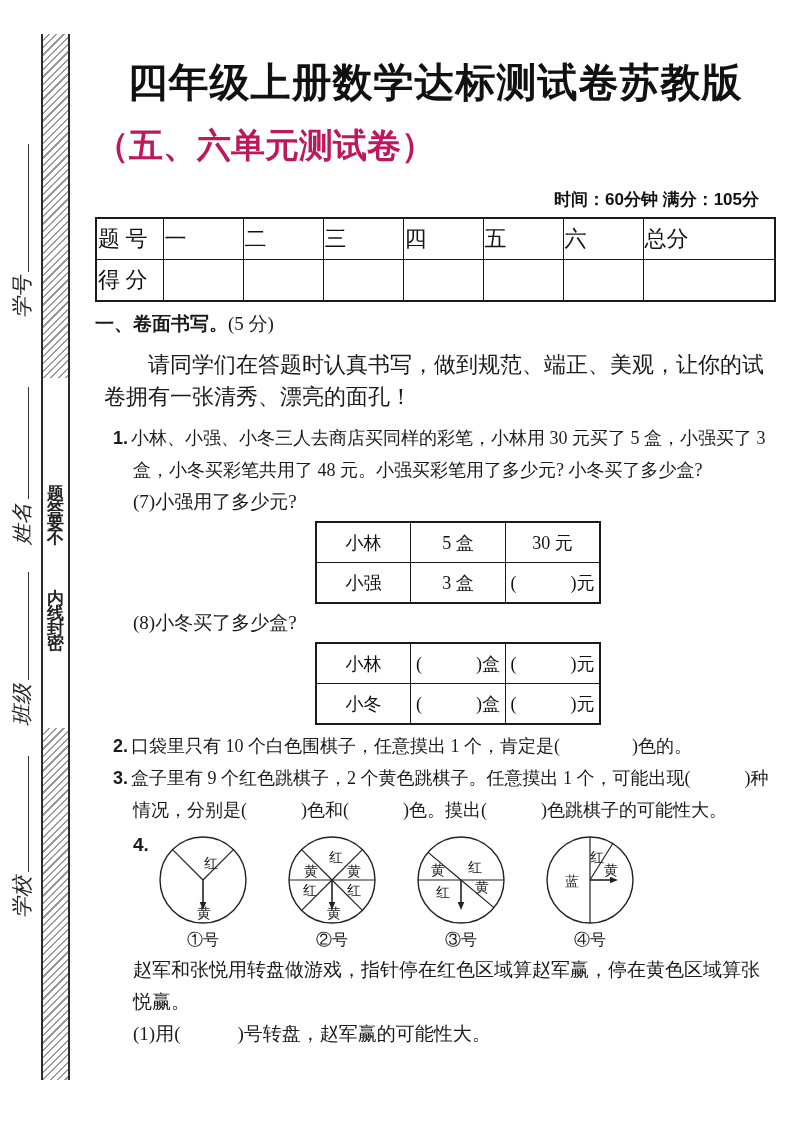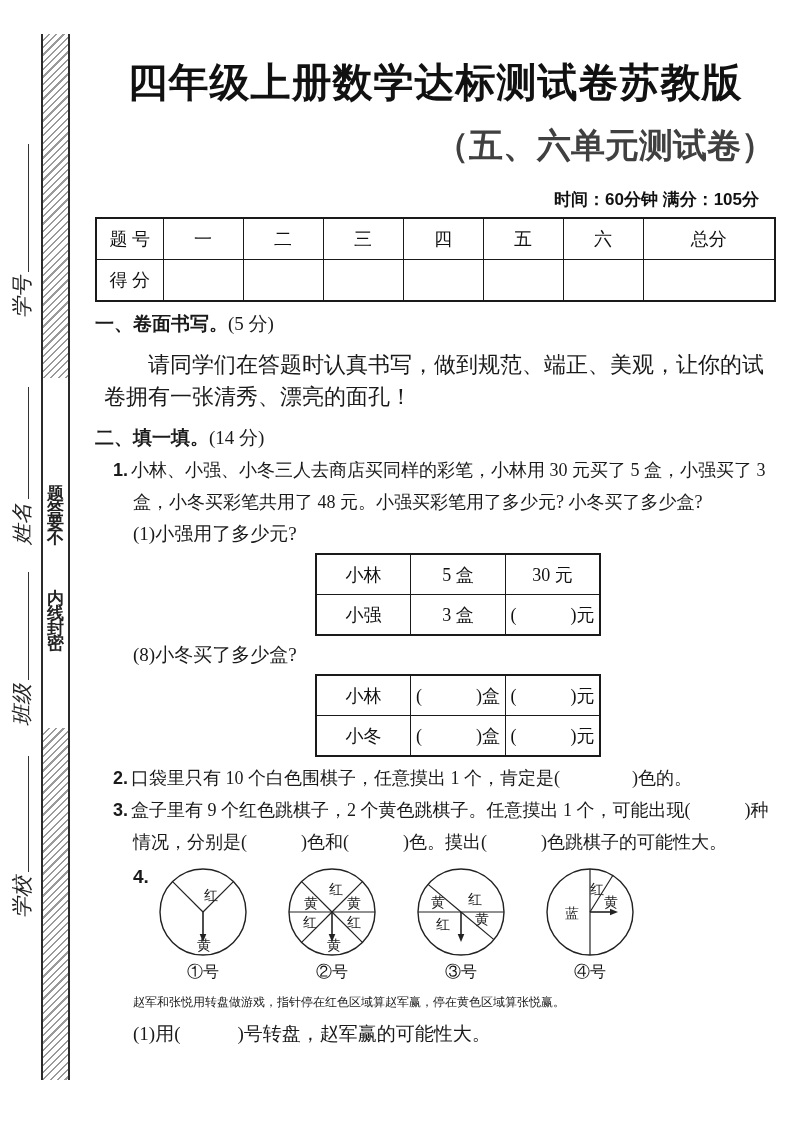--- a/index.html
+++ b/index.html
@@ -23,48 +23,48 @@
   .seal-text{flex:0 0 350px;display:flex;flex-direction:column;align-items:center;
              justify-content:center;gap:44px;background:#fff;}
   .seal-text .vtext{writing-mode:vertical-rl;text-orientation:upright;letter-spacing:15px;
                     font-size:17px;font-weight:bold;color:#222;line-height:25px;}
 
   
   .main{position:absolute;left:95px;top:4px;width:680px;}
   h1.title{margin:52px 0 0 0;font:bold 40px/52px "Liberation Sans","DejaVu Sans",sans-serif;
            text-align:center;letter-spacing:1px;color:#111;}
   h2.subtitle{margin:14px 0 0 0;font:bold 34px/46px "Liberation Sans","DejaVu Sans",sans-serif;
-              text-align:right;color:#404040;}
+              text-align:left;color:#be185d;}
   .info{margin:20px 16px 0 0;text-align:right;
         font:bold 17px/24px "Liberation Sans","DejaVu Sans",sans-serif;color:#111;}
 
   table.score-table{border-collapse:collapse;table-layout:fixed;width:679px;margin:5px 0 0 0;
                     border:2px solid #1a1a1a;}
-  table.score-table td{border:1px solid #1a1a1a;height:38px;text-align:center;
-                       font-size:18px;color:#111;margin-top:45px;}
+  table.score-table td{border:1px solid #1a1a1a;height:38px;text-align:left;
+                       font-size:22px;color:#111;margin-top:45px;}
 
   .sec-head{margin:6px 0 0 0;font-size:19px;line-height:32px;}
   .sec-head b{font-family:"Liberation Sans","DejaVu Sans",sans-serif;font-weight:bold;}
   .sec-head .pts{font-weight:normal;}
   .para{margin:9px;font-size:22px;line-height:32px;text-indent:2em;}
 
   .q{margin:0 0 0 38px;text-indent:-20px;font-size:18px;line-height:32px;}
   .q .qnum{font-family:"Liberation Sans","DejaVu Sans",sans-serif;font-weight:bold;padding-right:3px;}
   .subq{margin:0 0 0 38px;font-size:19px;line-height:32px;}
 
   table.mini{border-collapse:collapse;table-layout:fixed;width:286px;margin:3px 0 3px 220px;
              border:2px solid #1a1a1a;padding-left:8px;}
   table.mini td{border:1px solid #1a1a1a;height:37px;text-align:center;font-size:18px;color:#111;}
 
   .q4{display:flex;margin:4px 0 0 38px;text-indent:0;}
   .q4 .qnum{flex:0 0 22px;font:bold 19px/30px "Liberation Sans","DejaVu Sans",sans-serif;}
   .spinners{display:flex;gap:33px;margin-top:2px;}
   .spinner{width:96px;text-align:center;}
   .spinner-label{font-size:16px;line-height:24px;margin-top:-2px;color:#111;}
-  .q4text{margin:2px 0 0 38px;font-size:12px;line-height:32px;}
+  .q4text{margin:2px 0 0 38px;font-size:19px;line-height:32px;}
 </style>
 </head>
 <body>
 
 <div class="page">
 
   <div class="side-label" style="top:318px;width:183px;">
     <span>学号</span><span class="uline w130"></span>
   </div>
   <div class="side-label" style="top:545px;width:165px;">
@@ -124,28 +124,25 @@
           <td></td>
         </tr>
       </tbody>
     </table>
 
     <div class="sec-head">
       <b>一、卷面书写。</b><span class="pts">(5 分)</span>
     </div>
     <p class="para">请同学们在答题时认真书写，做到规范、端正、美观，让你的试卷拥有一张清秀、漂亮的面孔！</p>
 
-    <div class="sec-head">
-      <b>二、填一填。</b><span class="pts">(14 分)</span>
-    </div>
 
     <div class="q">
       <b class="qnum">1.</b><span>小林、小强、小冬三人去商店买同样的彩笔，小林用 30 元买了 5 盒，小强买了 3 盒，小冬买彩笔共用了 48 元。小强买彩笔用了多少元? 小冬买了多少盒?</span>
     </div>
-    <div class="subq">(1)小强用了多少元?</div>
+    <div class="subq">(7)小强用了多少元?</div>
 
     <table class="mini">
       <tbody>
           <tr>
             <td>小林</td>
             <td>5 盒</td>
             <td>30 元</td>
           </tr>
           <tr>
             <td>小强</td>

